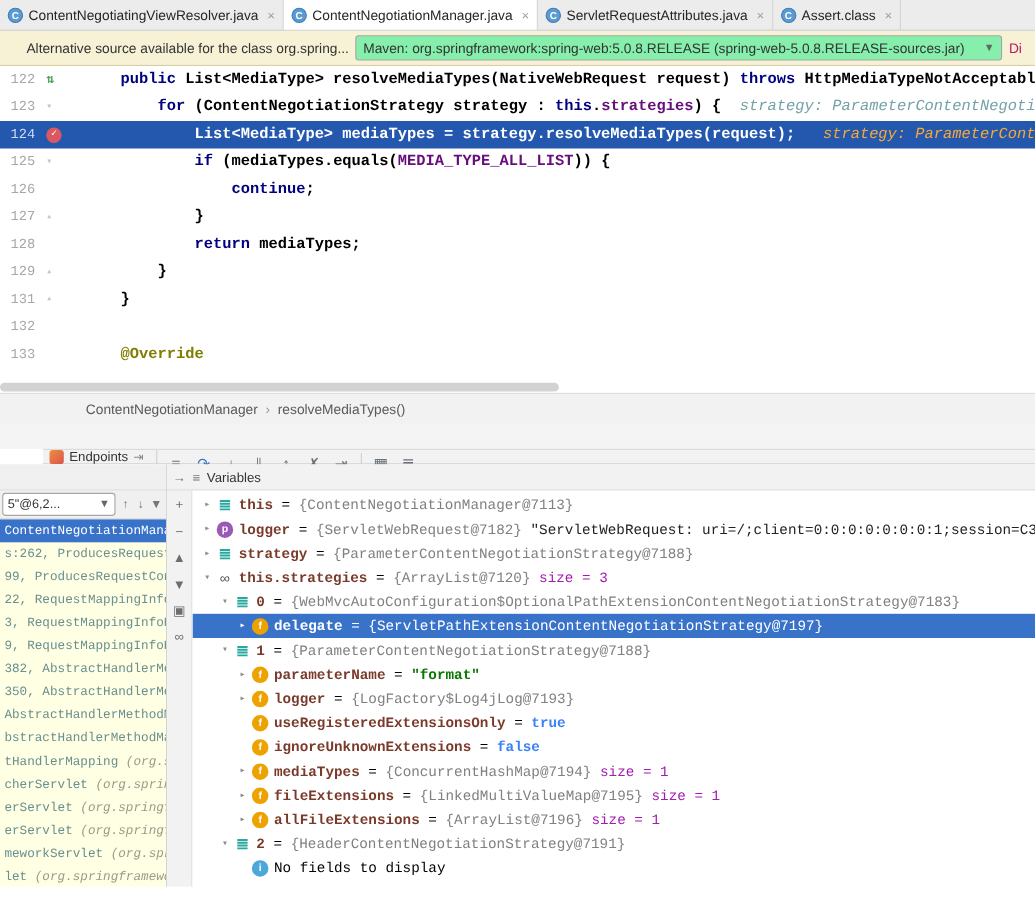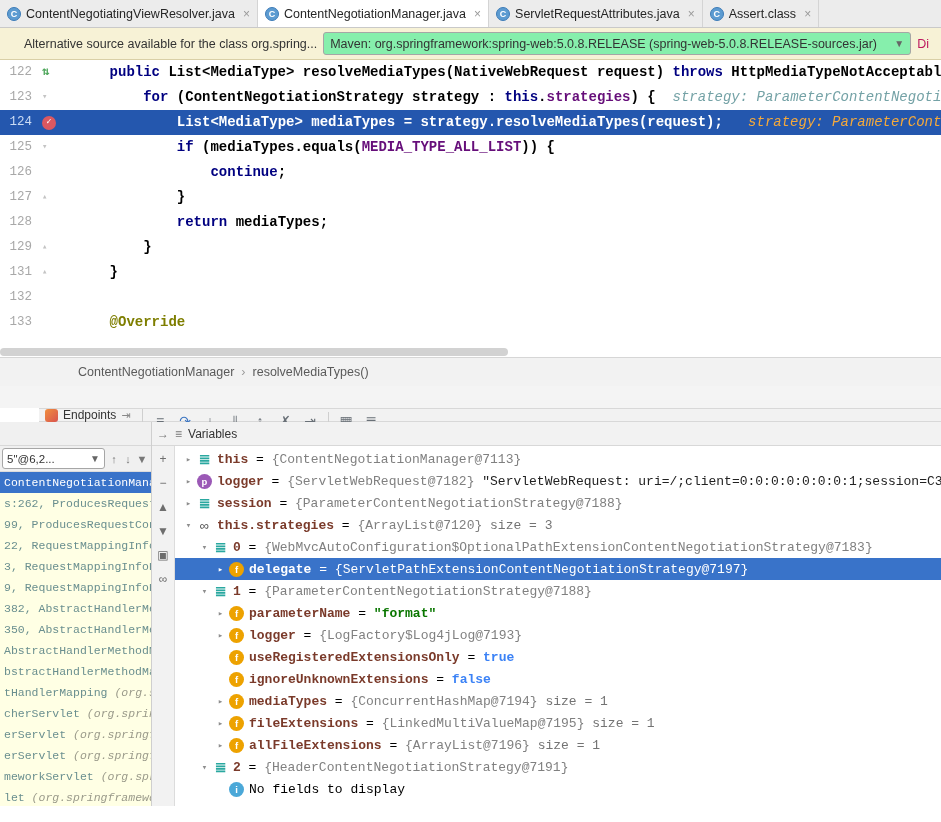--- a/index.html
+++ b/index.html
@@ -84,21 +84,21 @@
 .vicon{width:15px;height:15px;flex:none;margin:0 5px 0 1px;border-radius:50%;display:flex;align-items:center;justify-content:center;font-size:9.5px;color:#fff;font-family:"Liberation Sans",sans-serif;font-weight:bold;}
 .vi-var{background:none;color:#2AA8A0;font-size:14px;}
 .vi-param{background:#9B59B6;}
 .vi-field{background:#EDA200;}
 .vi-watch{background:none;color:#505050;font-size:13px;font-weight:normal;}
 .vi-info{background:#4BA8D8;}
 .vtext{overflow:hidden;}
 .v-name{color:#7A3A2A;font-weight:bold;}
 .v-eq{color:#000;}
 .v-obj{color:#808080;}
-.v-size{color:#737373;}
+.v-size{color:#a21caf;}
 .v-str{color:#0A7700;font-weight:bold;}
 .v-kw{color:#3b82f6;font-weight:bold;}
 .v-plain{color:#222;}
 .v-plain2{color:#000;}
 </style>
 </head>
 <body>
 
 <div class="tabbar">
     <div class="tab">
@@ -224,21 +224,21 @@
           <span class="vs-icon">+</span>
           <span class="vs-icon">−</span>
           <span class="vs-icon">▲</span>
           <span class="vs-icon">▼</span>
           <span class="vs-icon">▣</span>
           <span class="vs-icon">∞</span>
         </div>
       <div class="vars-tree">
           <div class="var-row" style="padding-left: 6px;"><span class="chev">▸</span><span class="vicon vi-var">≣</span><span class="vtext"><span class="v-name">this</span><span class="v-eq"> = </span><span class="v-obj">{ContentNegotiationManager@7113}</span></span></div>
           <div class="var-row" style="padding-left: 6px;"><span class="chev">▸</span><span class="vicon vi-param">p</span><span class="vtext"><span class="v-name">logger</span><span class="v-eq"> = </span><span class="v-obj">{ServletWebRequest@7182} </span><span class="v-plain">"ServletWebRequest: uri=/;client=0:0:0:0:0:0:0:1;session=C3245AF30732D6FDA6B87CD</span></span></div>
-          <div class="var-row" style="padding-left: 6px;"><span class="chev">▸</span><span class="vicon vi-var">≣</span><span class="vtext"><span class="v-name">session</span><span class="v-eq"> = </span><span class="v-obj">{ParameterContentNegotiationStrategy@7188}</span></span></div>
+          <div class="var-row" style="padding-left: 6px;"><span class="chev">▸</span><span class="vicon vi-var">≣</span><span class="vtext"><span class="v-name">strategy</span><span class="v-eq"> = </span><span class="v-obj">{ParameterContentNegotiationStrategy@7188}</span></span></div>
           <div class="var-row" style="padding-left: 6px;"><span class="chev">▾</span><span class="vicon vi-watch">∞</span><span class="vtext"><span class="v-name">this.strategies</span><span class="v-eq"> = </span><span class="v-obj">{ArrayList@7120} </span><span class="v-size">size = 3</span></span></div>
           <div class="var-row" style="padding-left: 22px;"><span class="chev">▾</span><span class="vicon vi-var">≣</span><span class="vtext"><span class="v-name">0</span><span class="v-eq"> = </span><span class="v-obj">{WebMvcAutoConfiguration$OptionalPathExtensionContentNegotiationStrategy@7183}</span></span></div>
           <div class="var-row selected" style="padding-left: 38px;"><span class="chev">▸</span><span class="vicon vi-field">f</span><span class="vtext"><span class="v-name">delegate</span><span class="v-eq"> = </span><span class="v-obj">{ServletPathExtensionContentNegotiationStrategy@7197}</span></span></div>
           <div class="var-row" style="padding-left: 22px;"><span class="chev">▾</span><span class="vicon vi-var">≣</span><span class="vtext"><span class="v-name">1</span><span class="v-eq"> = </span><span class="v-obj">{ParameterContentNegotiationStrategy@7188}</span></span></div>
           <div class="var-row" style="padding-left: 38px;"><span class="chev">▸</span><span class="vicon vi-field">f</span><span class="vtext"><span class="v-name">parameterName</span><span class="v-eq"> = </span><span class="v-str">"format"</span></span></div>
           <div class="var-row" style="padding-left: 38px;"><span class="chev">▸</span><span class="vicon vi-field">f</span><span class="vtext"><span class="v-name">logger</span><span class="v-eq"> = </span><span class="v-obj">{LogFactory$Log4jLog@7193}</span></span></div>
           <div class="var-row" style="padding-left: 38px;"><span class="chev"></span><span class="vicon vi-field">f</span><span class="vtext"><span class="v-name">useRegisteredExtensionsOnly</span><span class="v-eq"> = </span><span class="v-kw">true</span></span></div>
           <div class="var-row" style="padding-left: 38px;"><span class="chev"></span><span class="vicon vi-field">f</span><span class="vtext"><span class="v-name">ignoreUnknownExtensions</span><span class="v-eq"> = </span><span class="v-kw">false</span></span></div>
           <div class="var-row" style="padding-left: 38px;"><span class="chev">▸</span><span class="vicon vi-field">f</span><span class="vtext"><span class="v-name">mediaTypes</span><span class="v-eq"> = </span><span class="v-obj">{ConcurrentHashMap@7194} </span><span class="v-size">size = 1</span></span></div>
           <div class="var-row" style="padding-left: 38px;"><span class="chev">▸</span><span class="vicon vi-field">f</span><span class="vtext"><span class="v-name">fileExtensions</span><span class="v-eq"> = </span><span class="v-obj">{LinkedMultiValueMap@7195} </span><span class="v-size">size = 1</span></span></div>

